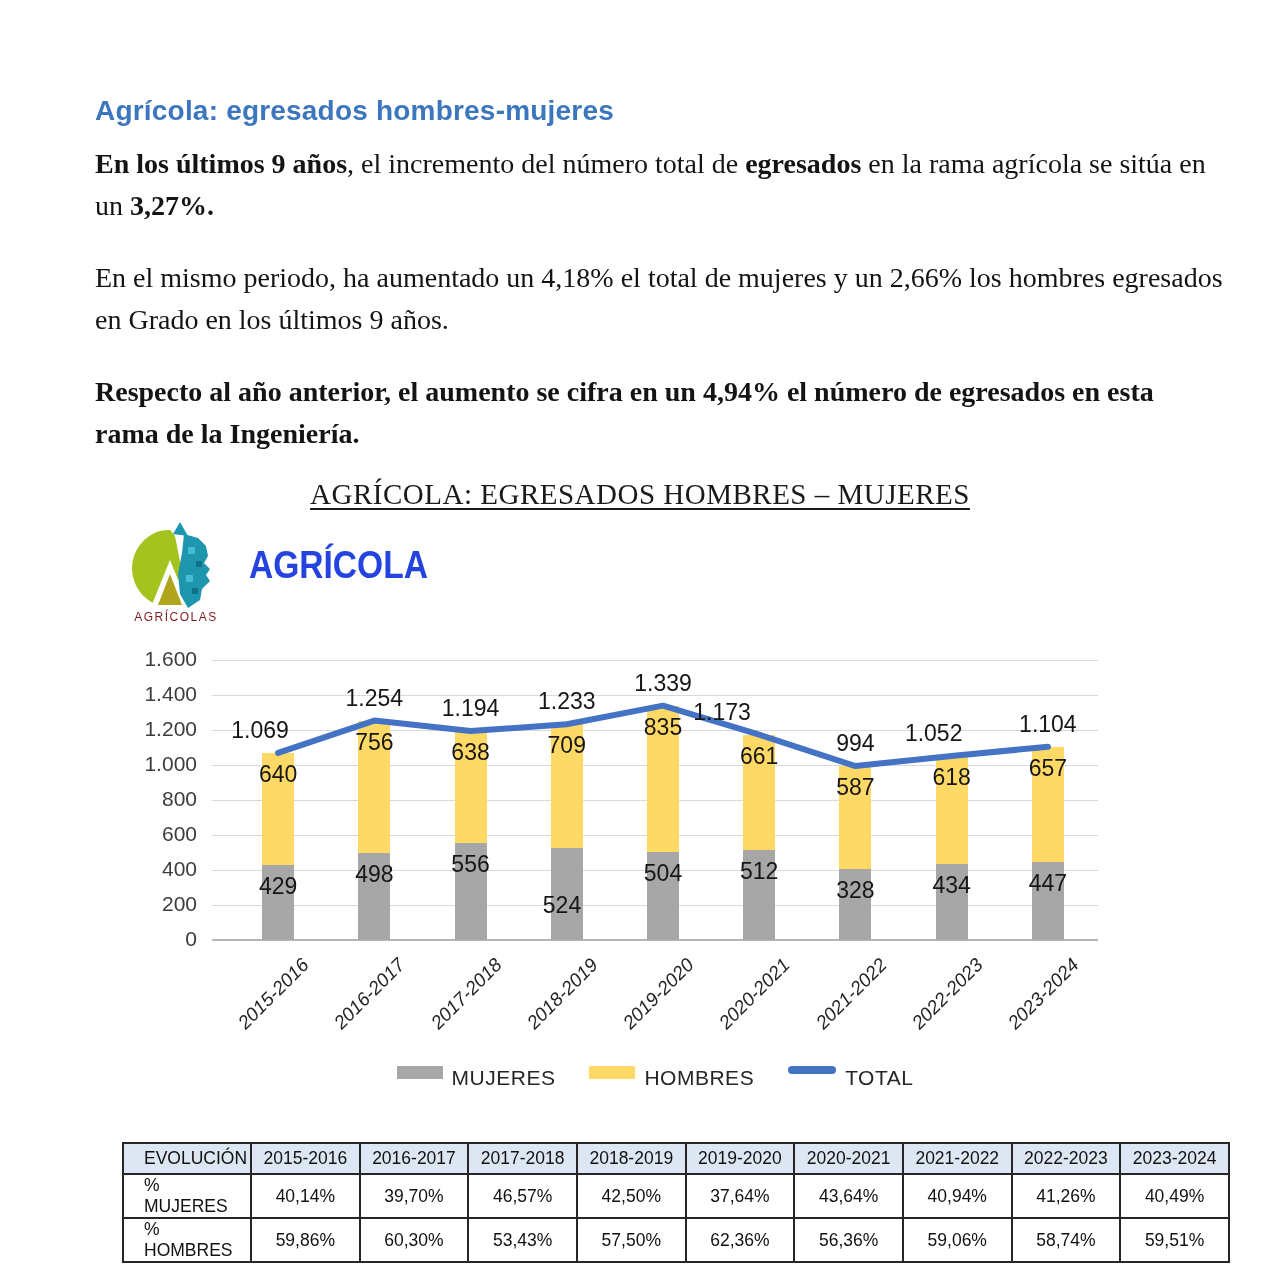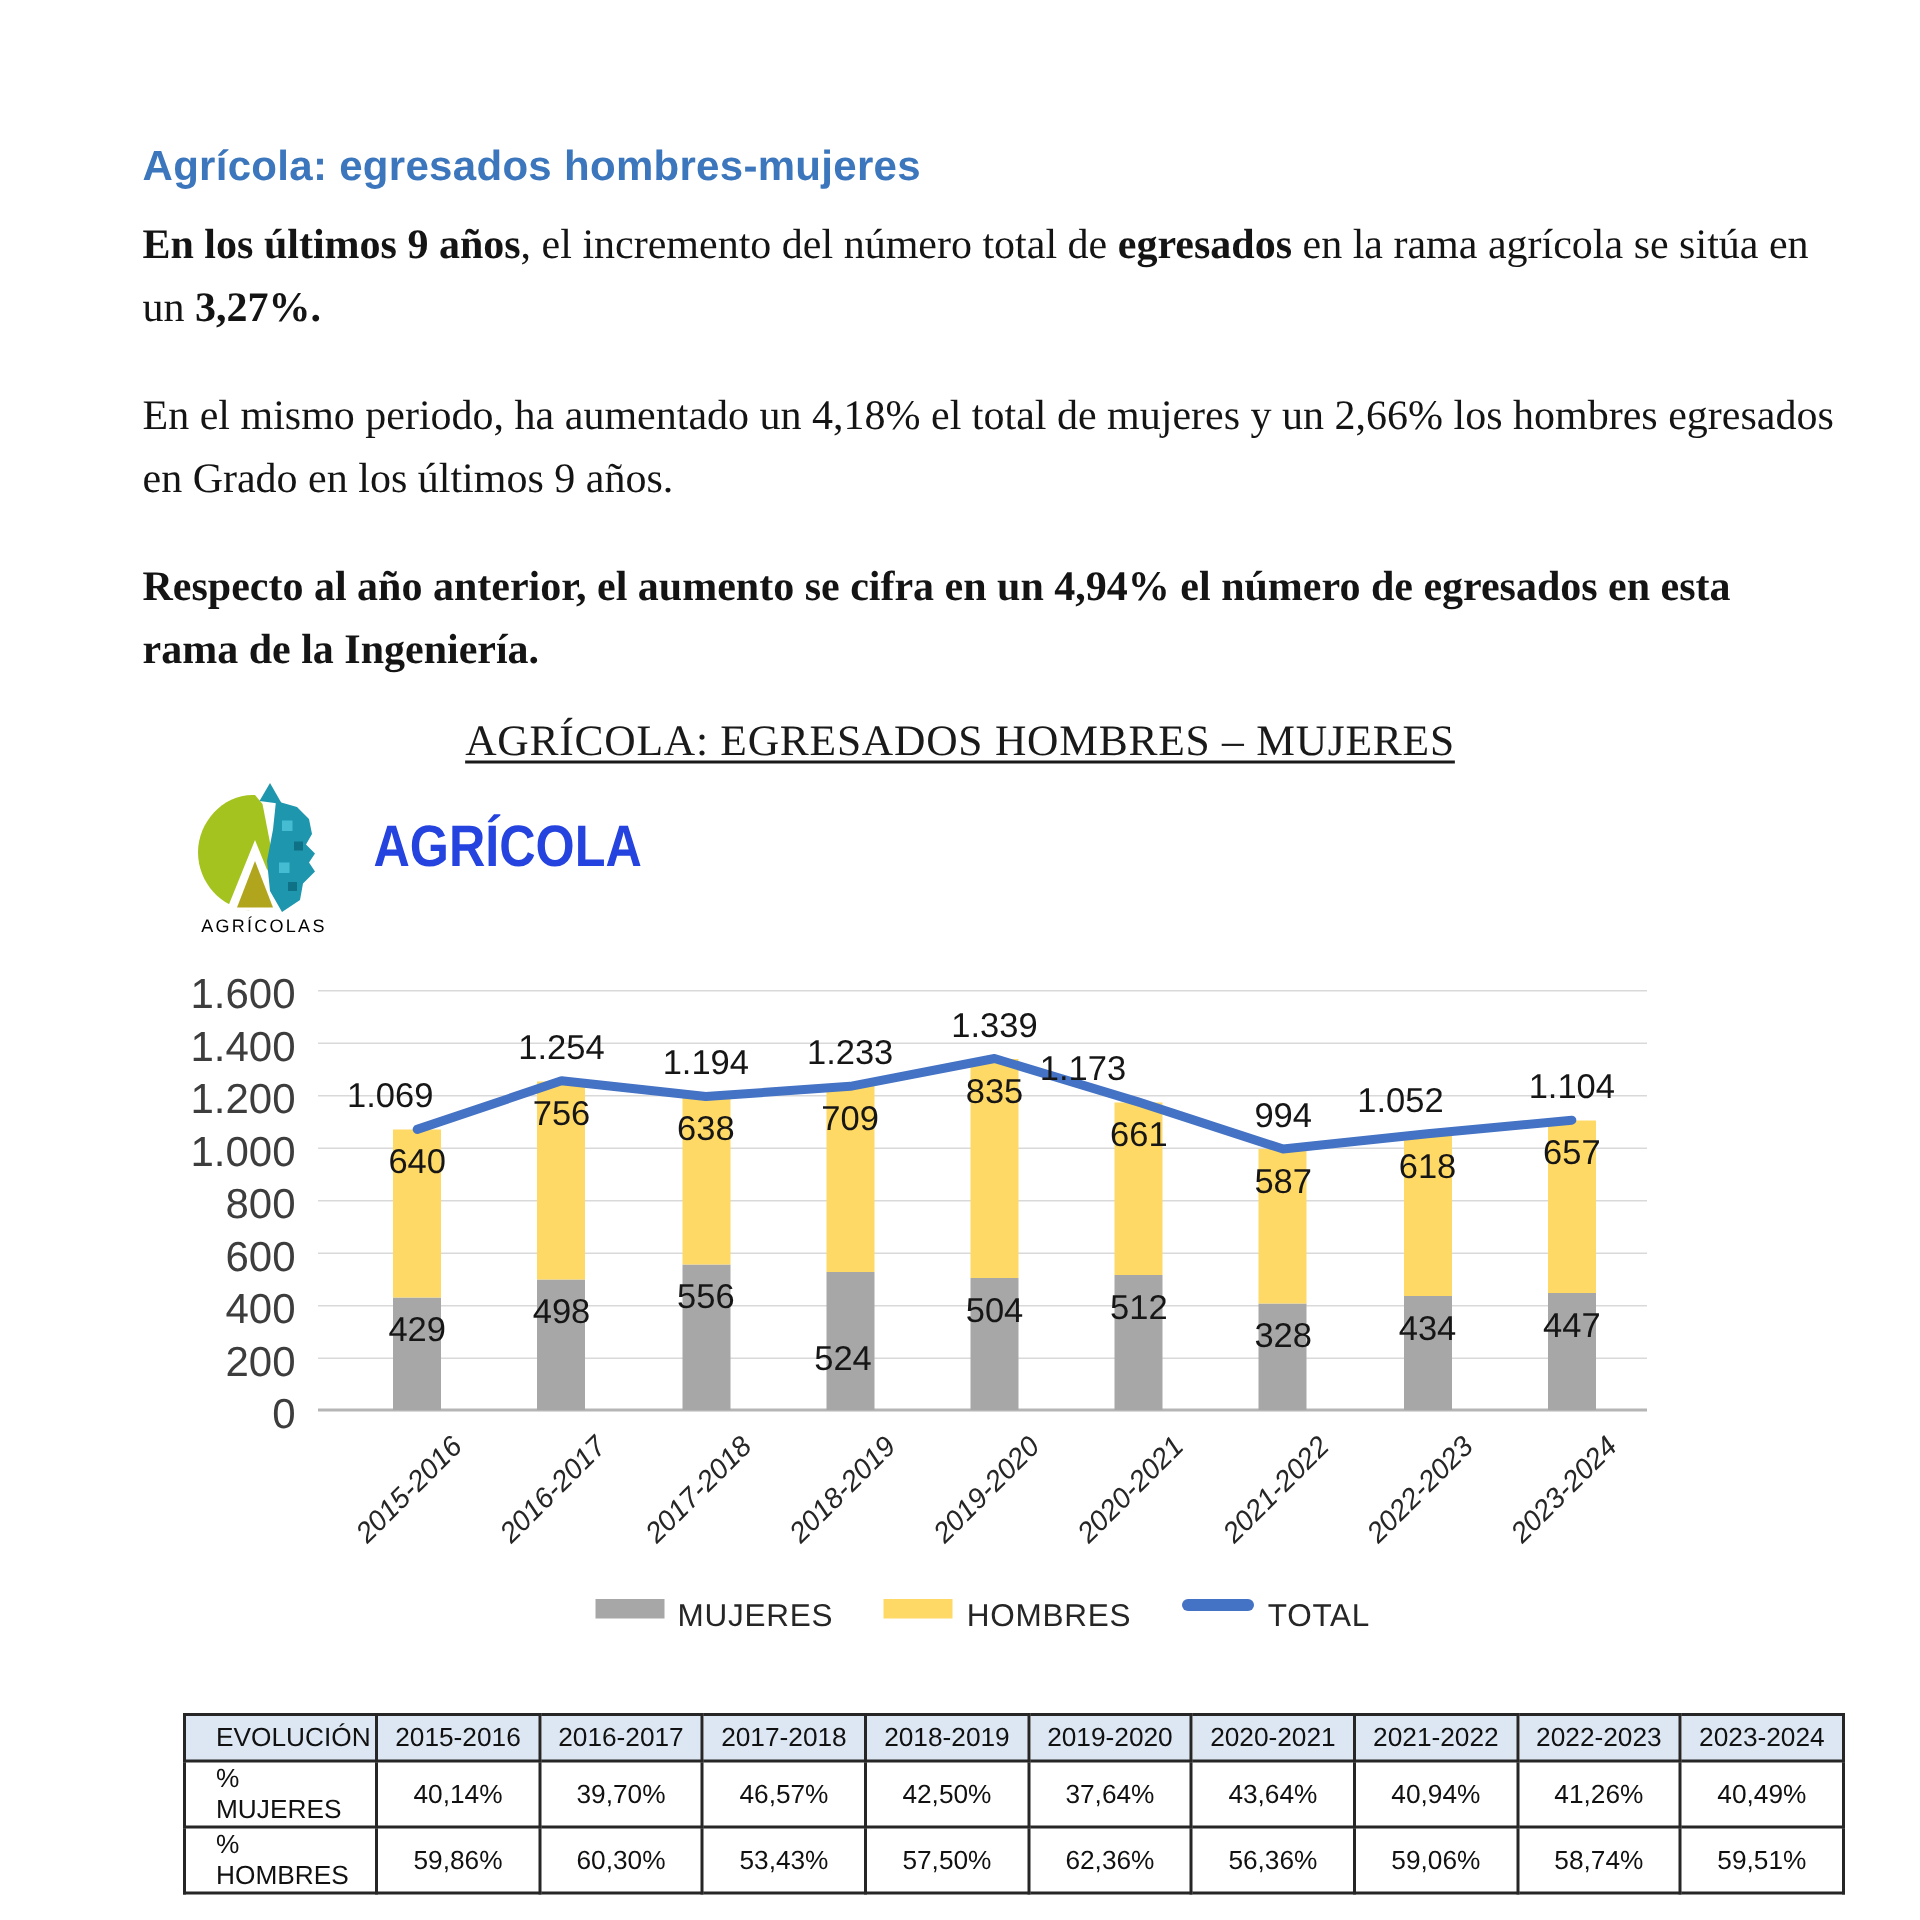--- a/index.html
+++ b/index.html
@@ -15,27 +15,27 @@
   #intro{left:95px;top:143px;width:1128px;font-family:"Liberation Serif",serif;
     font-size:28px;line-height:1.5;color:#141414;}
   #intro p{margin:0 0 30px 0;}
   #intro .b{font-weight:bold;}
   #chart-title{
     left:140px;top:478px;width:1000px;text-align:center;
     font-family:"Liberation Serif",serif;font-size:29px;color:#1a1a1a;
     text-decoration:underline;text-underline-offset:4px;letter-spacing:0.5px;
   }
   #logo-caption{left:120px;top:610px;width:112px;text-align:center;
-    font-size:12px;color:#000000;letter-spacing:1.5px;}
+    font-size:12px;color:#7f1d1d;letter-spacing:1.5px;}
   #brand{left:249px;top:543px;font-size:39px;font-weight:bold;color:#2543df;
     transform:scaleX(0.86);transform-origin:0 0;white-space:nowrap;}
   
   .gridline{position:absolute;background:#d9d9d9;height:1px;}
   .gridline.base{background:#b5b5b5;height:2px;}
-  .ytick{position:absolute;width:82px;text-align:right;font-size:28px;color:#3d3d3d;}
+  .ytick{position:absolute;width:82px;text-align:right;font-size:21px;color:#3d3d3d;}
   .bar-seg{position:absolute;}
   .dlabel{position:absolute;text-align:center;font-size:23px;color:#161616;}
   .xlabel{position:absolute;white-space:nowrap;font-size:19px;font-style:italic;
     color:#262626;transform:rotate(-45deg);transform-origin:100% 0;}
   #legend{left:212px;top:1066px;width:886px;display:flex;justify-content:center;
     align-items:center;gap:34px;}
   .leg-item{display:flex;align-items:flex-start;gap:9px;font-size:21px;color:#262626;
     letter-spacing:0.5px;}
   .swatch-bar{width:46px;height:13px;}
   .swatch-line{width:48px;height:8px;border-radius:4px;}

